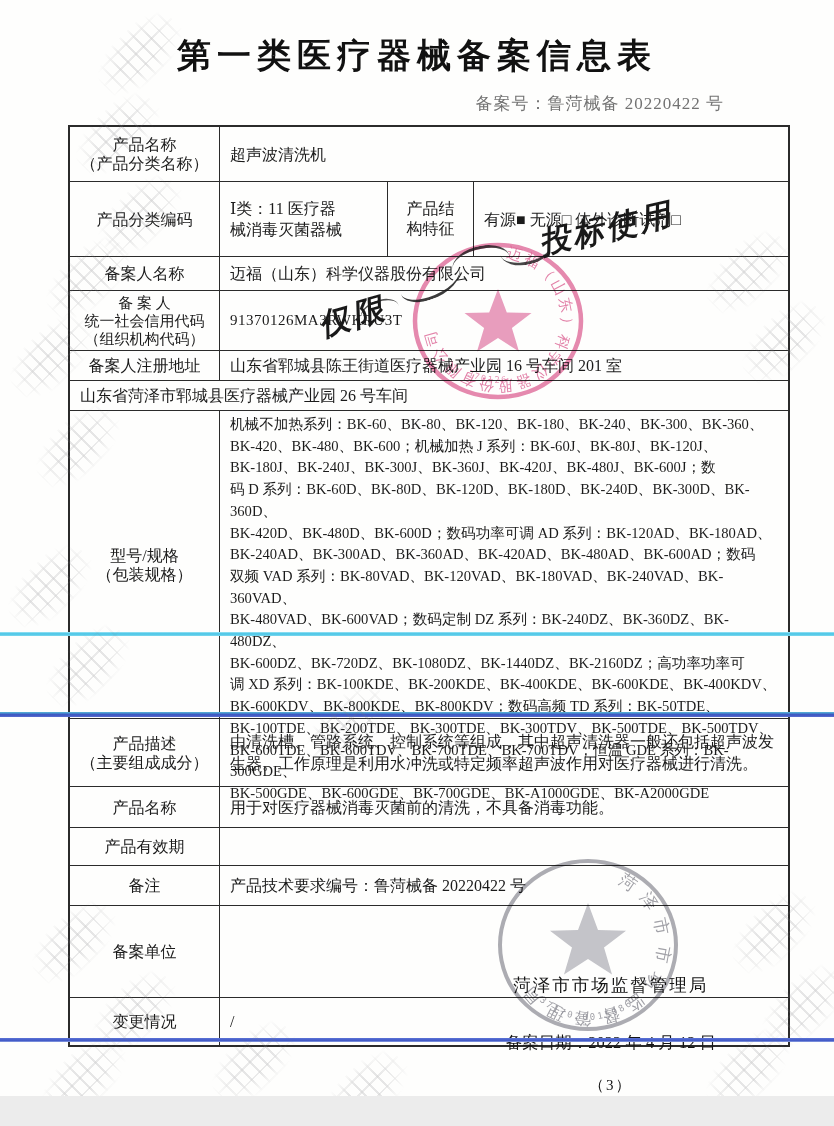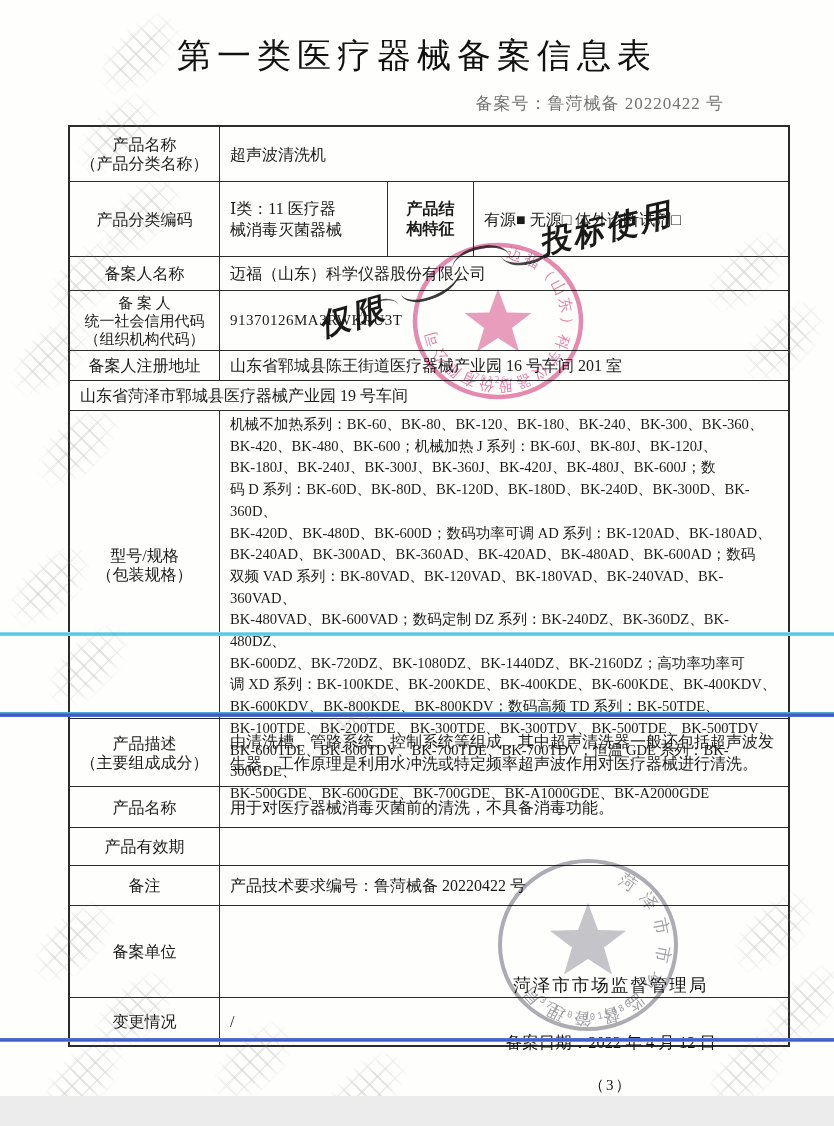--- a/index.html
+++ b/index.html
@@ -3,42 +3,42 @@
 <meta charset="utf-8">
 <style>
   html,body{margin:0;padding:0;background:#e9e9e9;}
   .page{
     position:relative;width:834px;height:1126px;margin:0 auto;
     background:#fefefd;overflow:hidden;
     font-family:"Liberation Serif","DejaVu Serif",serif;color:#1b1b1b;
   }
   .doc-title{
     position:absolute;left:0;top:33px;width:834px;text-align:center;
-    font-size:34px;font-weight:normal;letter-spacing:6px;color:#111;
+    font-size:34px;font-weight:bold;letter-spacing:6px;color:#111;
   }
   .filing-no{
     position:absolute;top:92px;right:110px;font-size:17px;letter-spacing:1px;color:#737373;
   }
   
   .form-table{
     position:absolute;left:68px;top:125px;width:722px;
     border:2px solid #2b2b2b;box-sizing:border-box;background:transparent;
   }
   .trow{display:flex;border-bottom:1.5px solid #2b2b2b;box-sizing:border-box;}
   .trow:last-child{border-bottom:none;}
   .cell{box-sizing:border-box;display:flex;align-items:center;}
   .lbl{
     width:150px;flex:0 0 150px;border-right:1.5px solid #2b2b2b;
     justify-content:center;text-align:center;font-size:16px;line-height:19px;
     white-space:pre-line;padding:12px 4px;
   }
   .val{flex:1 1 auto;padding:2px 10px;font-size:16px;line-height:21px;white-space:pre-line;}
   .sub{border-right:1.5px solid #2b2b2b;}
   .v-class{flex:0 0 168px;white-space:pre-line;}
-  .l-feature{flex:0 0 86px;justify-content:center;text-align:center;font-size:16px;line-height:20px;white-space:pre-line;font-weight:bold;}
+  .l-feature{flex:0 0 86px;justify-content:center;text-align:center;font-size:16px;line-height:20px;white-space:pre-line;}
   .models .val{font-size:14.6px;line-height:21.7px;padding:3px 8px 0 10px;letter-spacing:0px;}
   .desc .val{line-height:22px;}
   .unit-cell{position:relative;display:block;padding:0;}
   .unit-text{
     position:absolute;right:72px;top:48px;text-align:center;color:#151515;
   }
   .unit-name{font-size:17.5px;letter-spacing:2px;}
   .unit-date{font-size:16.5px;margin-top:15px;}
   .unit-pageno{font-size:15px;margin-top:1px;letter-spacing:2px;}
   
@@ -109,21 +109,21 @@
 （组织机构代码）</div>
       <div class="cell val" style="font-size:15px;letter-spacing:.5px">91370126MA3RWKRU3T</div>
     </div>
 
     <div class="trow" style="height:30px">
       <div class="cell lbl">备案人注册地址</div>
       <div class="cell val">山东省郓城县陈王街道医疗器械产业园 16 号车间 201 室</div>
     </div>
 
     <div class="trow" style="height:30px">
-      <div class="cell val">山东省菏泽市郓城县医疗器械产业园 19 号车间</div>
+      <div class="cell val">山东省菏泽市郓城县医疗器械产业园 26 号车间</div>
     </div>
 
     <div class="trow models" style="height:308px">
       <div class="cell lbl">型号/规格
 （包装规格）</div>
       <div class="cell val" style="align-items:flex-start">机械不加热系列：BK-60、BK-80、BK-120、BK-180、BK-240、BK-300、BK-360、
 BK-420、BK-480、BK-600；机械加热 J 系列：BK-60J、BK-80J、BK-120J、
 BK-180J、BK-240J、BK-300J、BK-360J、BK-420J、BK-480J、BK-600J；数
 码 D 系列：BK-60D、BK-80D、BK-120D、BK-180D、BK-240D、BK-300D、BK-360D、
 BK-420D、BK-480D、BK-600D；数码功率可调 AD 系列：BK-120AD、BK-180AD、

